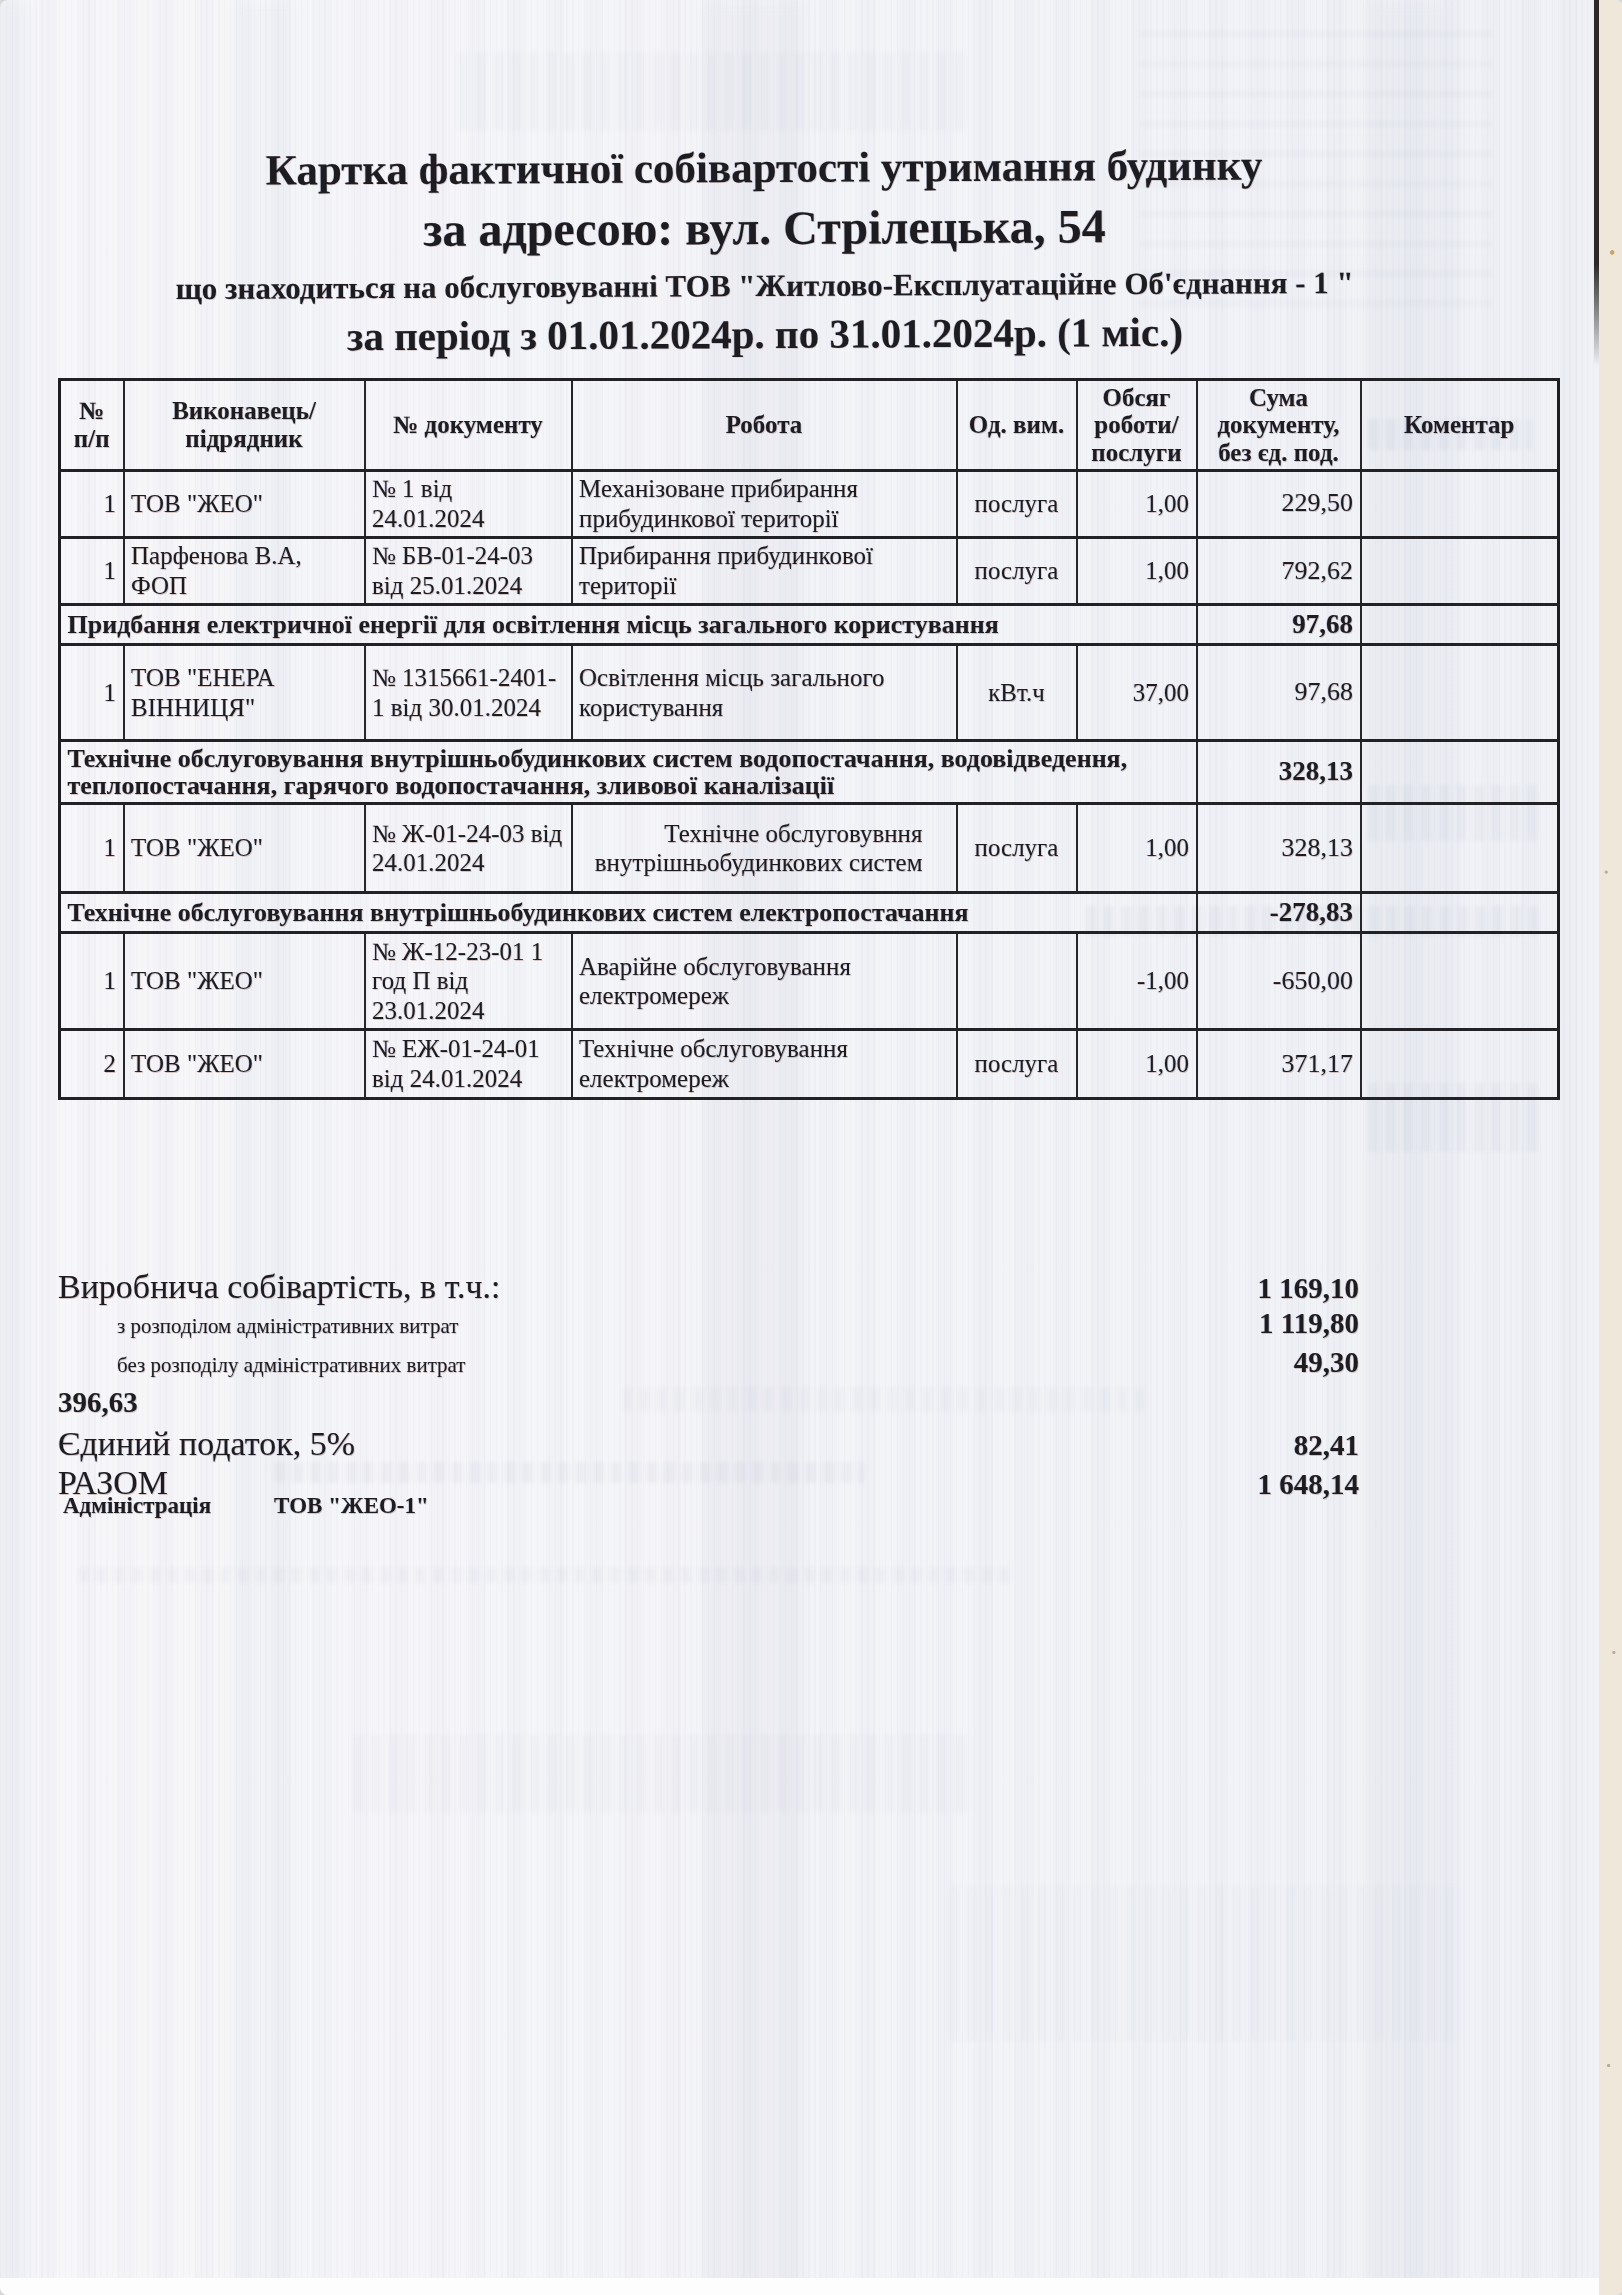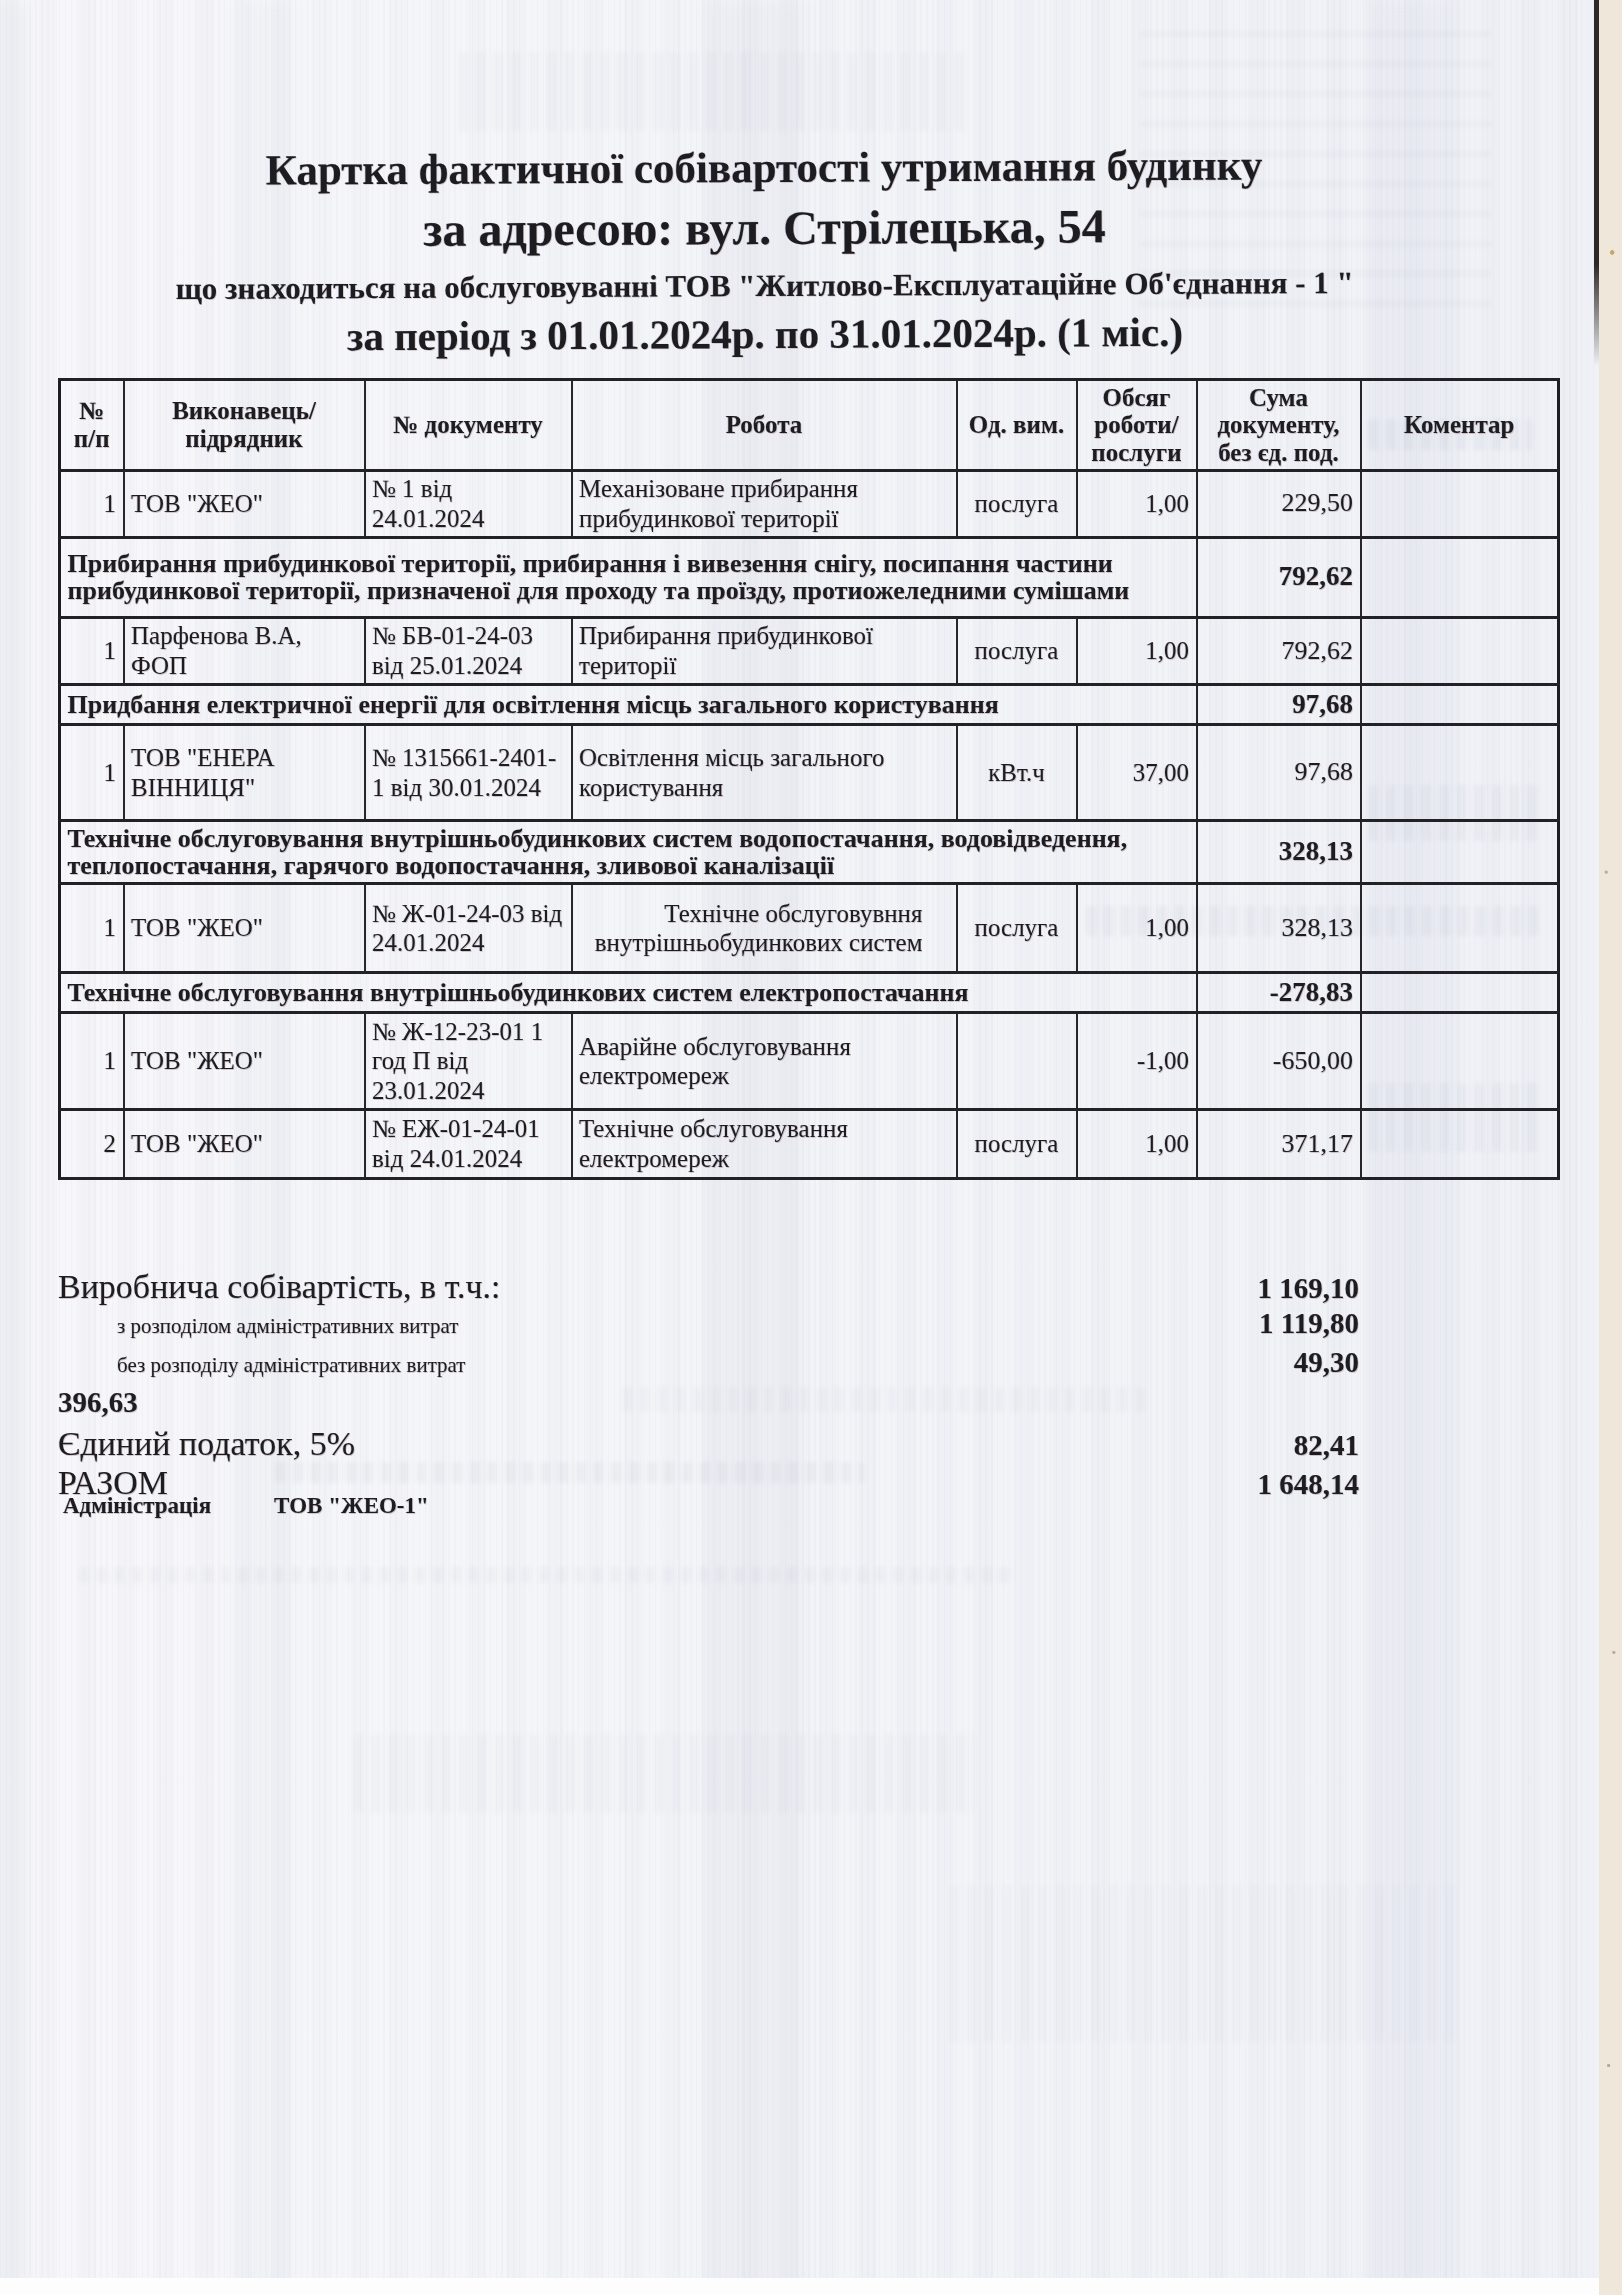--- a/index.html
+++ b/index.html
@@ -8,21 +8,21 @@
     position:relative;
     width:1623px;height:2295px;
     overflow:hidden;
     background:
       repeating-linear-gradient(90deg, rgba(150,158,182,0.050) 0 1.3px, rgba(0,0,0,0) 1.3px 5.9px),
       repeating-linear-gradient(90deg, rgba(140,148,175,0.035) 0 17.7px, rgba(0,0,0,0) 17.7px 39px),
       linear-gradient(90deg,#f7f7fa 0%,#f3f4f8 55%,#eff1f6 100%);
     font-family:"Liberation Serif","DejaVu Serif",serif;
     color:#1d1d21;
   }
-  .ink{ text-shadow:0.7px 0.7px 0.4px rgba(120,60,50,0.26), -0.7px -0.3px 0.4px rgba(50,60,130,0.20); }
+  .ink{ text-shadow:0.7px 0.7px 0.4px rgba(120,60,50,0.26), -0.7px -0.3px 0.4px rgba(50,60,130,0.20);border-radius:8px; }
 
   
   .band{position:absolute;top:0;height:100%;filter:blur(7.9px);pointer-events:none;}
   .smudge{
     position:absolute;pointer-events:none;border-radius:3.3px;
     background:repeating-linear-gradient(90deg, rgba(118,124,152,0.20) 0 9.8px, rgba(118,124,152,0.03) 9.8px 17.7px);
     filter:blur(2px);
   }
   .smudge.dashes{
     background:repeating-linear-gradient(0deg, rgba(120,126,155,0.14) 0 6.5px, rgba(0,0,0,0) 6.5px 30px);
@@ -150,25 +150,20 @@
       <td class="c-num">1</td>
       <td>ТОВ "ЖЕО"</td>
       <td>№ 1 від 24.01.2024</td>
       <td>Механізоване прибирання прибудинкової території</td>
       <td class="c-unit">послуга</td>
       <td class="c-qty">1,00</td>
       <td class="c-sum">229,50</td>
       <td></td>
     </tr>
 
-    <tr style="height:80px;">
-      <td class="section-cell" colspan="6">Прибирання прибудинкової території, прибирання і вивезення снігу, посипання частини прибудинкової території, призначеної для проходу та проїзду, протиожеледними сумішами</td>
-      <td class="section-sum">792,62</td>
-      <td></td>
-    </tr>
     <tr style="height:63px;">
       <td class="c-num">1</td>
       <td>Парфенова В.А, ФОП</td>
       <td>№ БВ-01-24-03 від 25.01.2024</td>
       <td>Прибирання прибудинкової території</td>
       <td class="c-unit">послуга</td>
       <td class="c-qty">1,00</td>
       <td class="c-sum">792,62</td>
       <td></td>
     </tr>

